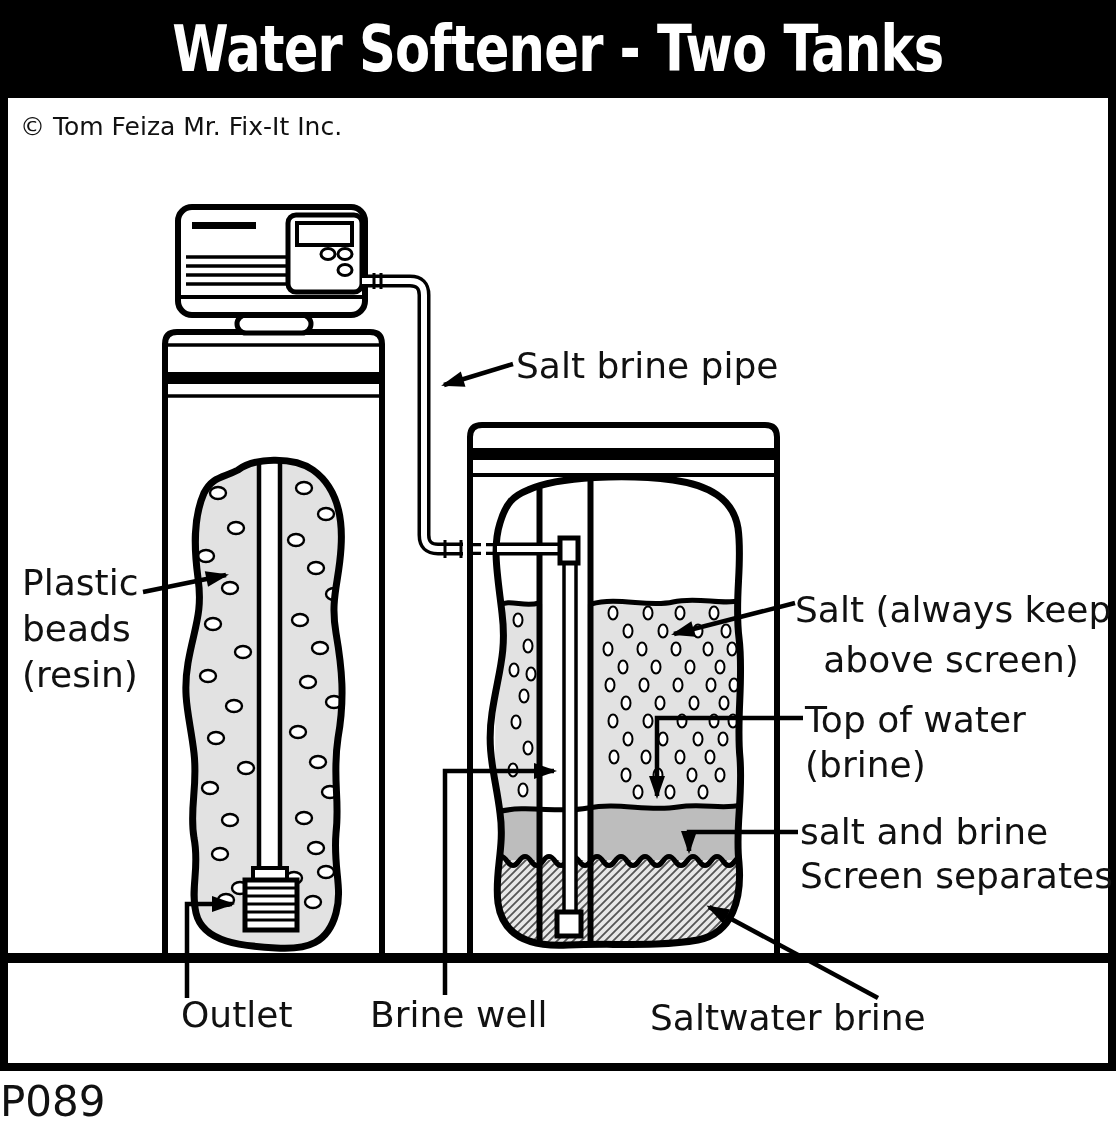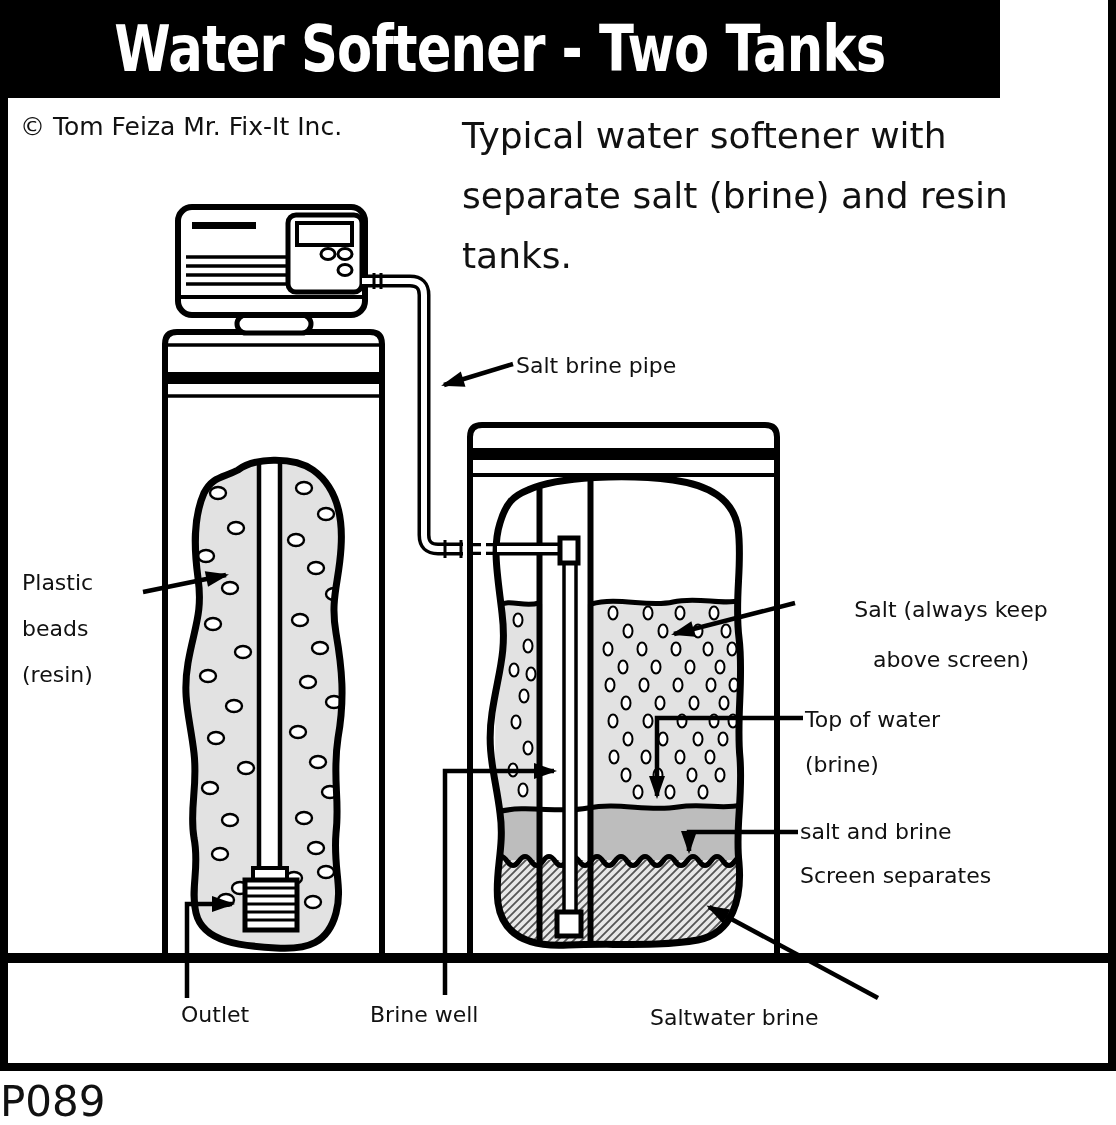--- a/index.html
+++ b/index.html
@@ -9,31 +9,31 @@
     overflow:hidden;
   }
   .frame{
     position:absolute;left:0;top:0;width:1100px;height:1063px;
     border-left:8px solid var(--ink,#000);
     border-right:8px solid var(--ink,#000);
     border-bottom:8px solid var(--ink,#000);
     background:var(--paper,#fff);
   }
   .title-bar{
-    position:absolute;left:-8px;top:0;width:1000px;height:98px;
+    position:absolute;left:-8px;top:0;width:1116px;height:98px;
     background:var(--ink,#000);color:#fff;
     display:flex;align-items:center;justify-content:center;
   }
   .title-bar span{
     font-size:64px;font-weight:bold;letter-spacing:-1px;
     transform:scaleX(0.80);white-space:nowrap;
   }
   .canvas{position:absolute;left:0;top:98px;width:1100px;height:817px;}
   .canvas svg{position:absolute;left:0;top:0;}
-  .lbl{position:absolute;font-size:22px;line-height:44px;white-space:nowrap;color:#111;}
+  .lbl{position:absolute;font-size:36px;line-height:44px;white-space:nowrap;color:#111;}
   .copyright{left:12px;top:7px;font-size:25px;}
   .intro{left:454px;top:8px;font-size:36px;line-height:60px;}
   .salt-brine-pipe{left:508px;top:246px;}
   .plastic-beads{left:14px;top:462px;line-height:46px;}
   .salt-keep{left:787px;top:487px;width:312px;text-align:center;line-height:50px;}
   .top-of-water{left:797px;top:599px;line-height:45px;}
   .screen-lbl{left:792px;top:712px;line-height:44px;}
   .outlet{left:125px;top:895px;margin-left:48px;}
   .brine-well{left:362px;top:895px;text-align:center;}
   .saltwater{left:642px;top:898px;}
@@ -268,25 +268,20 @@
         <path d="M795,620 L649,620 L649,698" marker-end="url(#ah)"></path>
         <path d="M790,734 L681,734 L681,753" marker-end="url(#ah)"></path>
         <path d="M870,900 L701,809" marker-end="url(#ah)"></path>
         <path d="M179,900 L179,806 L224,806" marker-end="url(#ah)"></path>
         <path d="M437,897 L437,673 L546,673" marker-end="url(#ah)"></path>
       </g>
     </svg>
 
     <div class="lbl copyright">© Tom Feiza Mr. Fix-It Inc.</div>
 
-    <div class="lbl intro">
-      <div>Typical water softener with</div>
-      <div>separate salt (brine) and resin</div>
-      <div>tanks.</div>
-    </div>
 
     <div class="lbl salt-brine-pipe">Salt brine pipe</div>
 
     <div class="lbl plastic-beads">
       <div>Plastic</div>
       <div>beads</div>
       <div>(resin)</div>
     </div>
 
     <div class="lbl salt-keep">

